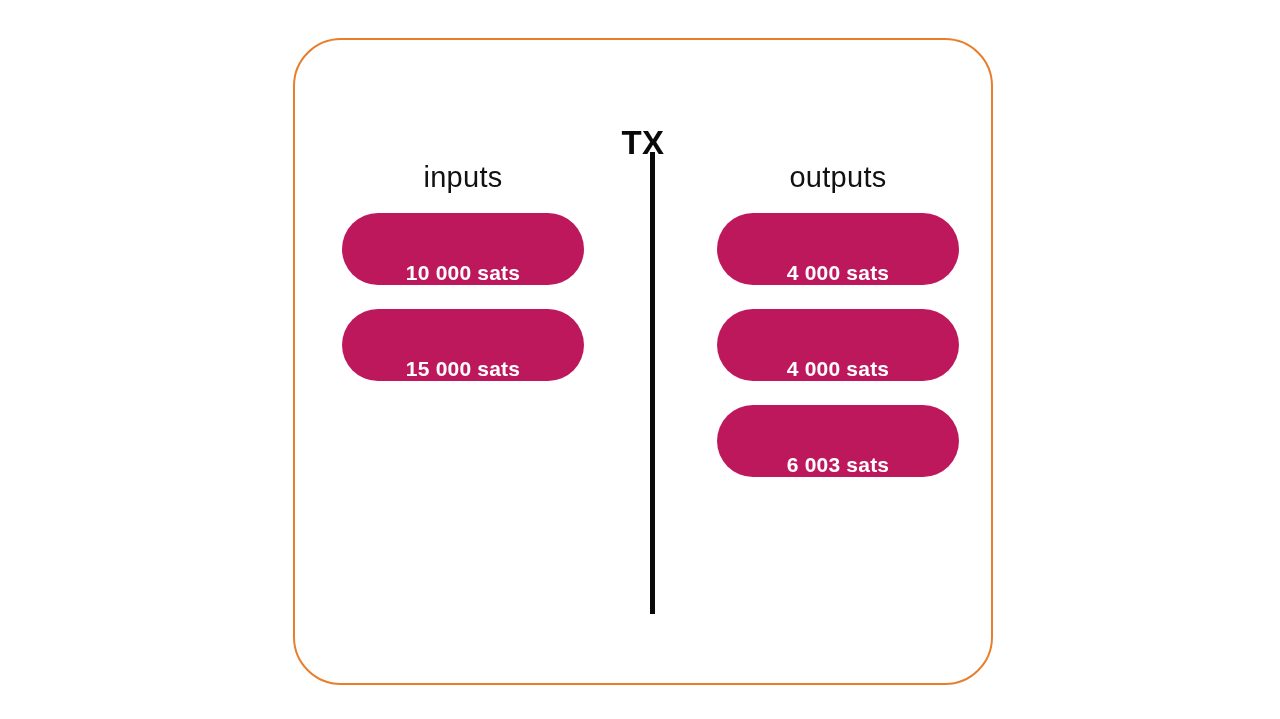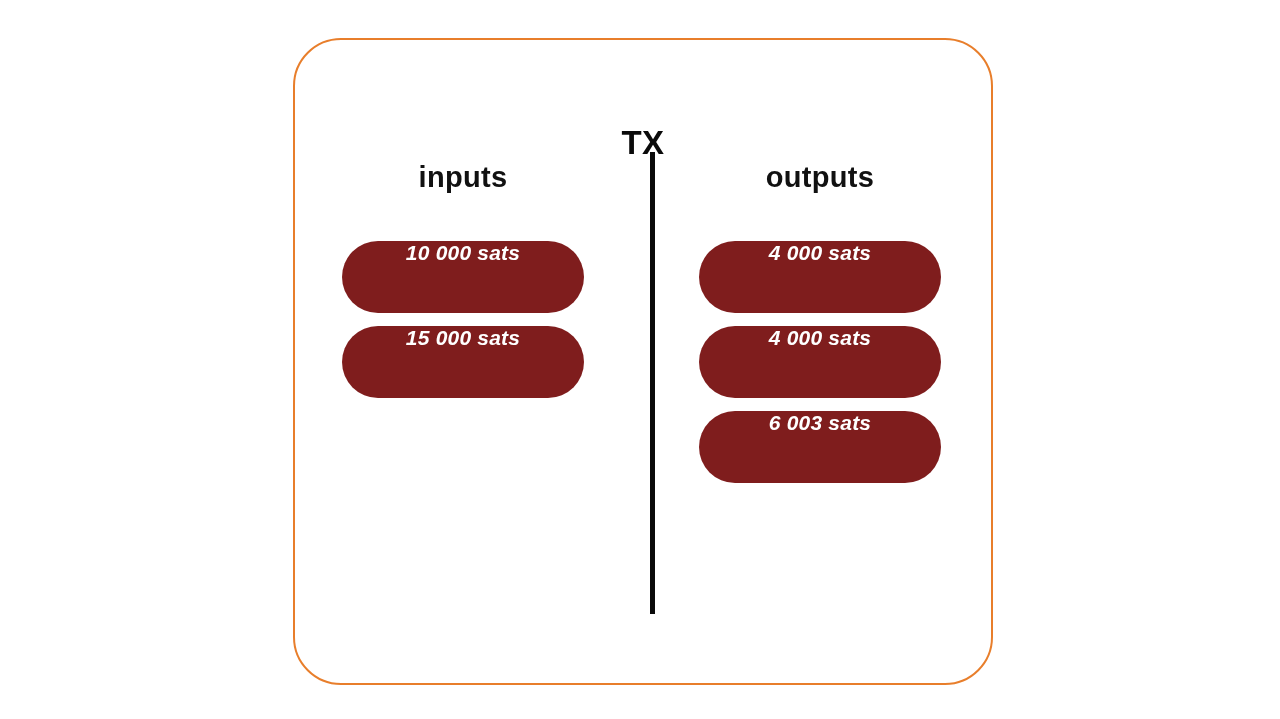--- a/index.html
+++ b/index.html
@@ -47,41 +47,40 @@
   }
   .column {
     position: absolute;
     top: 115px;
     width: 242px;
     display: flex;
     flex-direction: column;
     align-items: center;
   }
   .column.inputs { left: 47px; }
-  .column.outputs { left: 404px; }
+  .column.outputs { left: 422px; }
   .col-label {
     font-size: 29px;
-    font-weight: 700;
+    font-weight: 400;
     color: #111111;
     line-height: 44px;
-    margin-bottom: 42px;
+    margin-bottom: 14px;
     letter-spacing: 0.3px;
   }
   .pill {
     width: 242px;
     height: 72px;
-    background: #7f1d1d;
+    background: #be185d;
     border-radius: 36px;
     display: flex;
-    align-items: flex-start;
+    align-items: flex-end;
     justify-content: center;
     flex: none;
-    font-style: italic;
   }
-  .pill + .pill { margin-top: 13px; }
+  .pill + .pill { margin-top: 24px; }
   .pill-label {
     color: #FFFFFF;
     font-size: 21px;
     font-weight: 700;
     letter-spacing: 0.2px;
   }
 </style>
 </head>
 <body>
 

